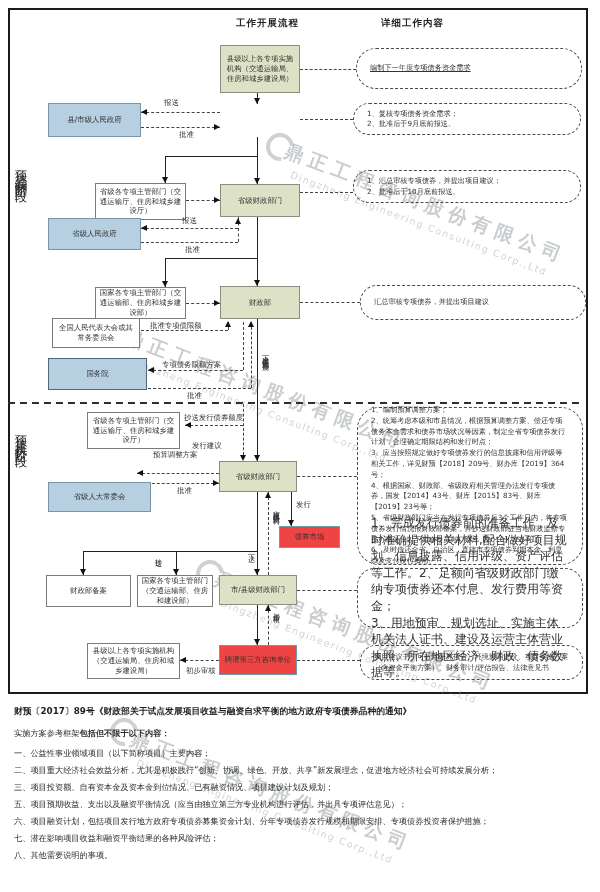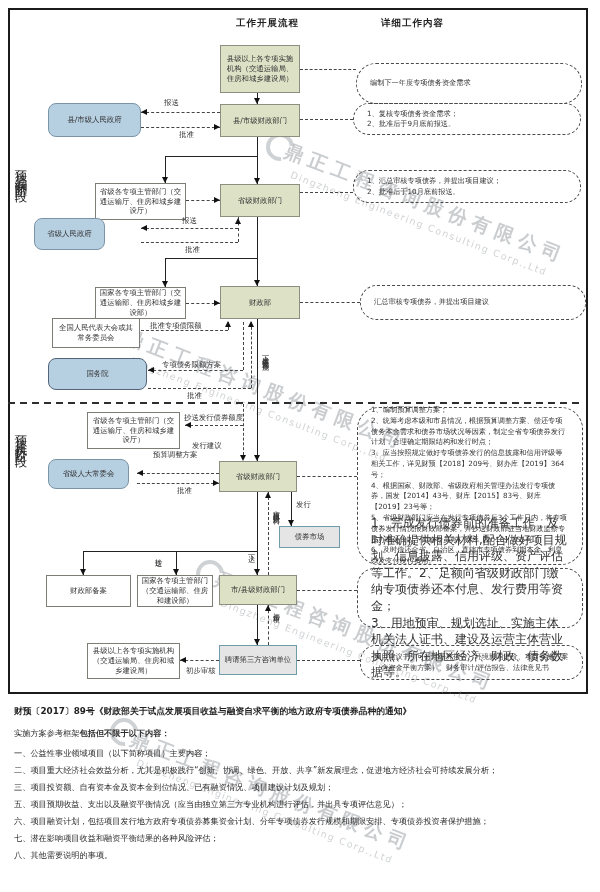--- a/index.html
+++ b/index.html
@@ -4,23 +4,23 @@
 <style>
   html,body{margin:0;padding:0;background:#fff;}
   #stage{position:relative;width:600px;height:892px;background:#fff;overflow:hidden;
          font-family:"DejaVu Sans","Liberation Sans",sans-serif;color:#333;}
   .frame{position:absolute;left:8px;top:8px;width:576px;height:682px;border:2px solid #1b1b1b;background:#fff;z-index:0;}
   .hdr{position:absolute;font-size:9.5px;font-weight:bold;color:#222;z-index:4;letter-spacing:1px;}
   .stagelbl{position:absolute;writing-mode:vertical-rl;text-orientation:upright;font-size:12.5px;color:#222;letter-spacing:4px;z-index:4;}
   .box{position:absolute;border:1px solid #8d8d80;box-sizing:border-box;display:flex;align-items:center;justify-content:center;
        text-align:center;font-size:7.4px;line-height:1.35;padding:2px 3px;z-index:3;color:#333;}
   .green{background:#dde2c6;}
-  .blue{background:#b6cfe1;border-color:#7b95a8;border-radius:8px;}
+  .blue{background:#b6cfe1;border-color:#7b95a8;}
   .white{background:#ffffff;border-color:#7d7d76;}
-  .teal{background:#e5e5e5;border-color:#6f9cab;}
+  .teal{background:#ef4444;border-color:#6f9cab;}
   .sc{border:1.5px solid #54657a;}
   .bubble{position:absolute;border:1.2px dashed #4a4a4a;box-sizing:border-box;background:transparent;
           font-size:7.2px;line-height:1.45;padding:5px 13px;display:flex;flex-direction:column;justify-content:center;
           white-space:pre-line;z-index:2;color:#333;text-align:left;}
   .hline{position:absolute;height:0;border-top:1px solid #222;z-index:2;}
   .vline{position:absolute;width:0;border-left:1px solid #222;z-index:2;}
   .hdash{border-top:1px dashed #444;}
   .vdash{border-left:1px dashed #444;}
   .divider{position:absolute;left:8px;top:402px;width:576px;height:1.6px;z-index:2;
            background:repeating-linear-gradient(90deg,#2e2e2e 0 7px,transparent 7px 12px);}
@@ -72,39 +72,38 @@
   <div class="divider"></div>
 
   <div class="hdr" style="left:236px;top:17px;">工作开展流程</div>
   <div class="hdr" style="left:381px;top:17px;">详细工作内容</div>
 
   <div class="stagelbl" style="left:12px;top:160px;">预算编制阶段</div>
   <div class="stagelbl" style="left:12px;top:425px;">预算执行阶段</div>
 
   <div class="box green" style="left:220px;top:45px;width:80px;height:48px;">县级以上各专项实施机构（交通运输局、住房和城乡建设局）</div>
   <div class="box blue" style="left:48px;top:103px;width:93px;height:34px;">县/市级人民政府</div>
-  <div class="box green" style="left:220px;top:104px;width:80px;height:33px;">县/市级财政部门</div>
   <div class="box white" style="left:95px;top:183px;width:91px;height:37px;">省级各专项主管部门（交通运输厅、住房和城乡建设厅）</div>
   <div class="box green" style="left:220px;top:184px;width:80px;height:33px;">省级财政部门</div>
-  <div class="box blue" style="left:34px;top:218px;width:71px;height:32px;">省级人民政府</div>
+  <div class="box blue" style="left:48px;top:218px;width:93px;height:32px;">省级人民政府</div>
   <div class="box white" style="left:95px;top:287px;width:91px;height:32px;">国家各专项主管部门（交通运输部、住房和城乡建设部）</div>
   <div class="box green" style="left:220px;top:286px;width:80px;height:33px;">财政部</div>
   <div class="box white" style="left:52px;top:318px;width:88px;height:30px;">全国人民代表大会或其常务委员会</div>
   <div class="box blue sc" style="left:48px;top:358px;width:99px;height:32px;">国务院</div>
   <div class="box white" style="left:87px;top:412px;width:93px;height:37px;">省级各专项主管部门（交通运输厅、住房和城乡建设厅）</div>
-  <div class="box blue" style="left:48px;top:459px;width:81px;height:30px;">省级人大常委会</div>
+  <div class="box blue" style="left:48px;top:482px;width:103px;height:30px;">省级人大常委会</div>
   <div class="box green" style="left:219px;top:461px;width:78px;height:31px;">省级财政部门</div>
   <div class="box teal" style="left:279px;top:526px;width:61px;height:22px;">债券市场</div>
   <div class="box white" style="left:137px;top:575px;width:76px;height:32px;">国家各专项主管部门（交通运输部、住房和建设部）</div>
   <div class="box white" style="left:46px;top:575px;width:85px;height:32px;">财政部备案</div>
   <div class="box green" style="left:219px;top:575px;width:78px;height:30px;">市/县级财政部门</div>
   <div class="box white" style="left:87px;top:643px;width:93px;height:36px;">县级以上各专项实施机构（交通运输局、住房和城乡建设局）</div>
   <div class="box teal" style="left:219px;top:645px;width:78px;height:30px;">聘请第三方咨询单位</div>
 
-  <div class="bubble" style="left:356px;top:63px;width:226px;height:41px;border-radius:20px;">编制下一年度专项债务资金需求</div>
+  <div class="bubble" style="left:356px;top:48px;width:226px;height:41px;border-radius:20px;text-decoration:underline;">编制下一年度专项债务资金需求</div>
   <div class="bubble" style="left:353px;top:103px;width:228px;height:32px;border-radius:16px;">1、复核专项债务资金需求；
 2、批准后于9月底前报送。</div>
   <div class="bubble" style="left:353px;top:170px;width:228px;height:33px;border-radius:16px;">1、汇总审核专项债券，并提出项目建议；
 2、批准后于10月底前报送。</div>
   <div class="bubble" style="left:360px;top:285px;width:226px;height:35px;border-radius:17px;">汇总审核专项债券，并提出项目建议</div>
   <div class="bubble" style="left:357px;top:407px;width:226px;height:158px;border-radius:22px;line-height:1.5;">1、编制预算调整方案；
 2、统筹考虑本级和市县情况，根据预算调整方案、偿还专项债务本金需求和债券市场状况等因素，制定全省专项债券发行计划，合理确定期限结构和发行时点；
 3、应当按照规定做好专项债券发行的信息披露和信用评级等相关工作，详见财预【2018】209号、财办库【2019】364号；
 4、根据国家、财政部、省级政府相关管理办法发行专项债券，国发【2014】43号、财库【2015】83号、财库【2019】23号等；
 5、省级财政部门应当在发行专项债券后3个工作日内，将专项债券发行情况报财政部备案，并抄送财政部驻当地财政监察专员办事处（以下简称专员办）财库【2016】155号；

